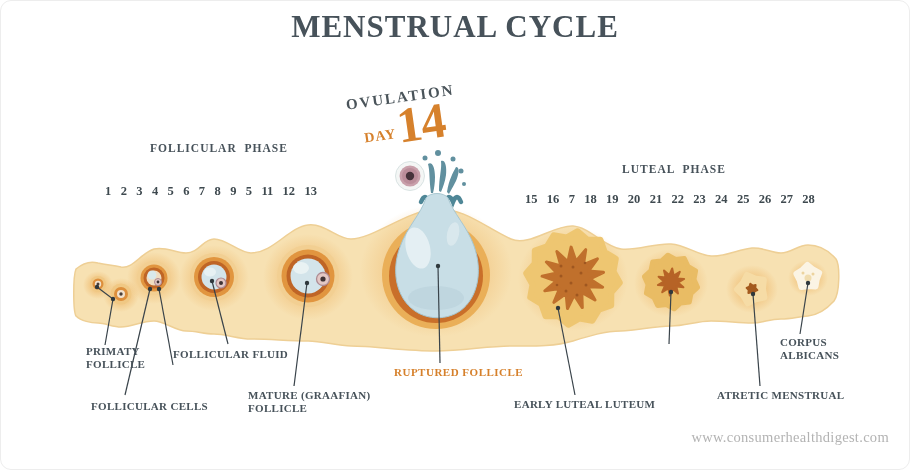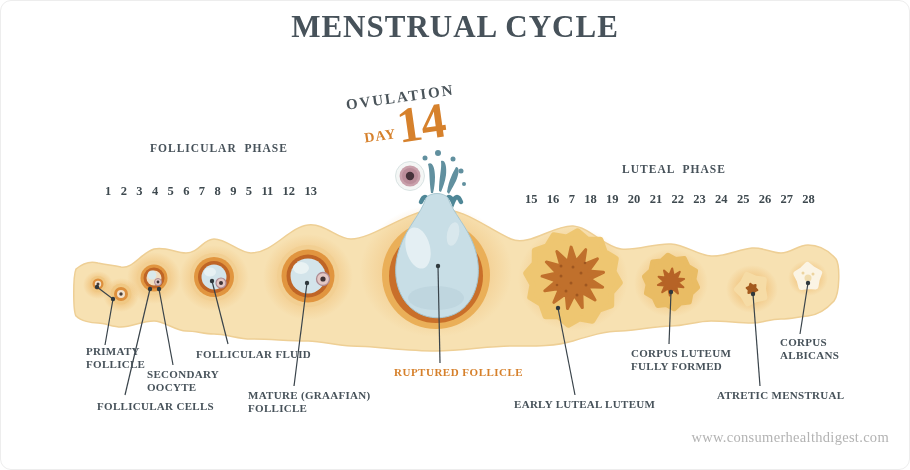--- a/index.html
+++ b/index.html
@@ -15,22 +15,22 @@
   .phase{position:absolute;font-size:11.5px;font-weight:800;letter-spacing:1px;word-spacing:4px;color:#47525a;text-align:center;}
   .phase.follicular{left:118px;top:141px;width:200px;}
   .phase.luteal{left:573px;top:162px;width:200px;}
   .days{position:absolute;top:183px;display:flex;justify-content:space-between;
         font-size:12.5px;font-weight:800;color:#3e494f;}
   .days.follicular{left:104px;width:212px;}
   .days.luteal{left:524px;width:290px;margin-top:8px;}
   .ann{position:absolute;font-size:11px;font-weight:800;color:#47525a;letter-spacing:0.3px;line-height:1.2;white-space:pre-line;}
   .ann.primary{left:85px;top:344px;}
   .ann.secondary{left:146px;top:367px;}
-  .ann.cells{left:96px;top:399px;}
-  .ann.fluid{left:195px;top:347px;}
+  .ann.cells{left:90px;top:399px;}
+  .ann.fluid{left:172px;top:347px;}
   .ann.mature{left:247px;top:388px;}
   .ann.ruptured{left:393px;top:365px;color:#d6802b;letter-spacing:0.5px;}
   .ann.earlycl{left:513px;top:397px;}
   .ann.clformed{left:630px;top:346px;}
   .ann.atretic{left:716px;top:388px;}
   .ann.albicans{left:779px;top:335px;width:62px;}
   .footer{position:absolute;right:20px;top:428px;font-size:14.5px;color:#b3b3b3;letter-spacing:0.3px;}
   svg{position:absolute;left:0;top:0;}
   .lead{stroke:#39434a;stroke-width:1.2;fill:none;}
   .dot{fill:#2f383c;}
@@ -260,28 +260,24 @@
       <span>23</span>
       <span>24</span>
       <span>25</span>
       <span>26</span>
       <span>27</span>
       <span>28</span>
     </div>
 
   <div class="ann primary">PRIMATY
 FOLLICLE</div>
-  <div class="ann secondary">SECONDARY
-OOCYTE</div>
   <div class="ann cells">FOLLICULAR CELLS</div>
   <div class="ann fluid">FOLLICULAR FLUID</div>
   <div class="ann mature">MATURE (GRAAFIAN)
 FOLLICLE</div>
   <div class="ann ruptured">RUPTURED FOLLICLE</div>
   <div class="ann earlycl">EARLY LUTEAL LUTEUM</div>
-  <div class="ann clformed">CORPUS LUTEUM
-FULLY FORMED</div>
   <div class="ann atretic">ATRETIC MENSTRUAL</div>
   <div class="ann albicans">CORPUS
 ALBICANS</div>
 
   <div class="footer">www.consumerhealthdigest.com</div>
 </div>
 
 </body></html>

